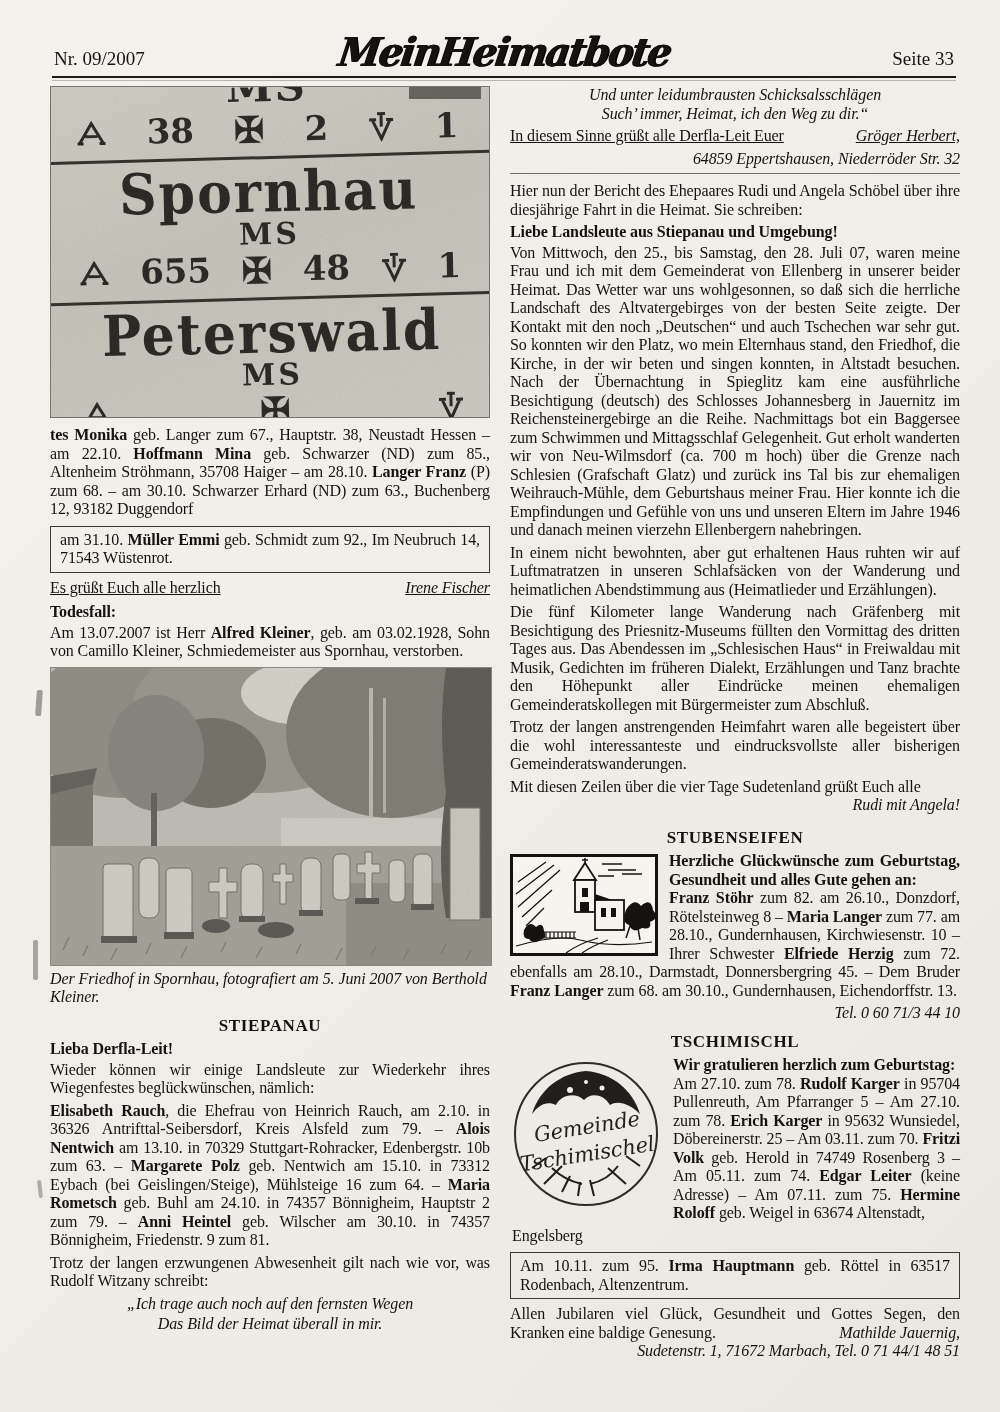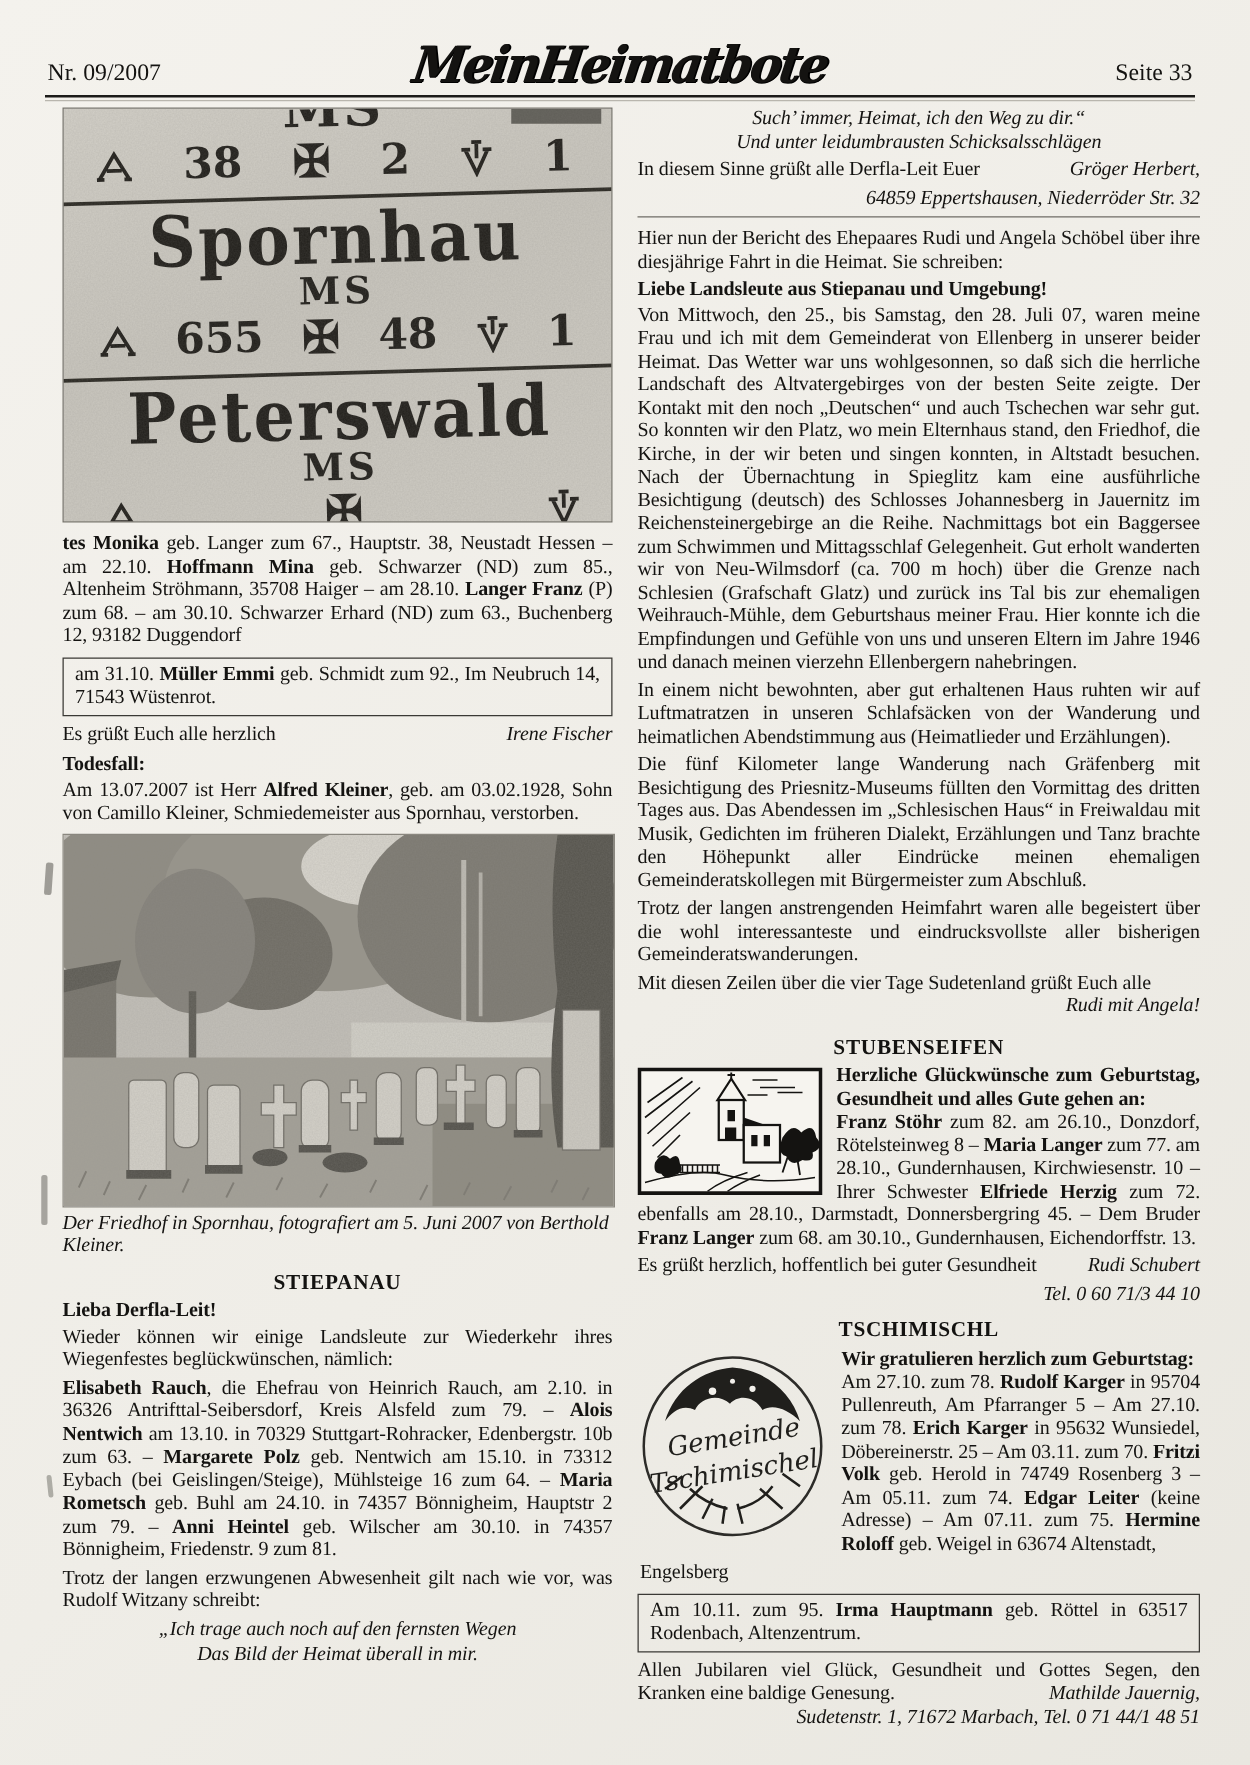--- a/index.html
+++ b/index.html
@@ -1,39 +1,39 @@
 <!DOCTYPE html>
 <html><head>
 <meta charset="utf-8">
 <style>
   html,body{margin:0;padding:0;background:#888;}
   .page{position:relative;width:1000px;height:1412px;margin:0 auto;overflow:hidden;
         background:linear-gradient(135deg,#f4f2ed 0%,#efede7 55%,#e9e7e0 100%);
         font-family:"Liberation Serif",serif;color:#141311;}
   
-  .header{position:absolute;left:36px;right:44px;top:30px;height:46px;border-bottom:2px solid #1c1b19;}
+  .header{position:absolute;left:52px;right:44px;top:30px;height:46px;border-bottom:2px solid #1c1b19;}
   .header:after{content:"";position:absolute;left:0;right:0;bottom:-5px;border-bottom:1px solid #b9b6ae;}
   .issue{position:absolute;left:2px;bottom:6px;font-size:19px;}
   .pageno{position:absolute;right:2px;bottom:6px;font-size:19px;}
   .masthead{position:absolute;left:0;right:0;bottom:2px;text-align:center;
         font-family:"DejaVu Serif",serif;font-weight:bold;font-style:italic;font-size:38px;
         letter-spacing:-2px;transform:skewX(-8deg) scaleY(1.05);
         text-shadow:1.5px 0 0 #000, .5px .5px 0 #000;}
   
   .col{position:absolute;top:86px;font-size:16px;line-height:18.5px;letter-spacing:-0.1px;}
   #leftcol{left:50px;width:440px;}
   #rightcol{left:510px;width:450px;}
   .p{text-align:justify;margin:0 0 4px 0;}
   .b{font-weight:700;}
   .i{font-style:italic;}
   .center{text-align:center;}
   .right{text-align:right;}
   .sec-h{text-align:center;font-weight:700;font-size:17px;letter-spacing:.6px;margin:10px 0 5px;}
   .bold-line{font-weight:700;margin:0 0 2px 0;}
-  .sig-line{display:flex;justify-content:space-between;align-items:baseline;margin:0 0 4px 0;}
+  .sig-line{display:flex;justify-content:space-between;align-items:baseline;margin:0 0 4px 0;text-decoration:underline;}
   .notice-box{border:1.5px solid #3a3935;padding:4px 9px;margin:7px 0 6px;}
   .thin-rule{border-top:1px solid #6f6c66;margin:5px 0 8px;}
   .quote{ text-align:center;font-style:italic;margin-top:2px;}
   
   .sign-photo{position:relative;height:330px;border:1px solid #77746d;overflow:hidden;
         background:linear-gradient(160deg,#d3d0c8 0%,#c9c6be 45%,#cfccc4 100%);}
   .sign-inner{position:absolute;left:-6px;right:-6px;top:0;transform:rotate(-1.2deg);
         font-family:"DejaVu Serif",serif;color:#201e1a;}
   .ms-top{height:22px;overflow:hidden;text-align:center;}
   .ms-top span{display:inline-block;font-size:42px;font-weight:bold;margin-top:-22px;letter-spacing:2px;}
@@ -194,22 +194,22 @@
     <div class="bold-line">Lieba Derfla-Leit!</div>
     <div class="p">Wieder können wir einige Landsleute zur Wiederkehr ihres Wiegenfestes beglückwünschen, nämlich:</div>
     <div class="p"><span class="b">Elisabeth Rauch</span><span>, die Ehefrau von Heinrich Rauch, am 2.10. in 36326 Antrifttal-Seibersdorf, Kreis Alsfeld zum 79. – </span><span class="b">Alois Nentwich</span><span> am 13.10. in 70329 Stuttgart-Rohracker, Edenbergstr. 10b zum 63. – </span><span class="b">Margarete Polz</span><span> geb. Nentwich am 15.10. in 73312 Eybach (bei Geislingen/Steige), Mühlsteige 16 zum 64. – </span><span class="b">Maria Rometsch</span><span> geb. Buhl am 24.10. in 74357 Bönnigheim, Hauptstr 2 zum 79. – </span><span class="b">Anni Heintel</span><span> geb. Wilscher am 30.10. in 74357 Bönnigheim, Friedenstr. 9 zum 81.</span></div>
     <div class="p">Trotz der langen erzwungenen Abwesenheit gilt nach wie vor, was Rudolf Witzany schreibt:</div>
     <div class="quote">„Ich trage auch noch auf den fernsten Wegen</div>
     <div class="quote">Das Bild der Heimat überall in mir.</div>
   </div>
 
   <div class="col" id="rightcol">
 
+    <div class="center i">Und unter leidumbrausten Schicksalsschlägen</div>
     <div class="center i">Such’ immer, Heimat, ich den Weg zu dir.“</div>
-    <div class="center i">Und unter leidumbrausten Schicksalsschlägen</div>
 
     <div class="sig-line" style="margin-top:4px">
       <span>In diesem Sinne grüßt alle Derfla-Leit Euer</span>
       <span class="i">Gröger Herbert,</span>
     </div>
     <div class="right i">64859 Eppertshausen, Niederröder Str. 32</div>
 
     <div class="thin-rule"></div>
 
     <div class="p">Hier nun der Bericht des Ehepaares Rudi und Angela Schöbel über ihre diesjährige Fahrt in die Heimat. Sie schreiben:</div>
@@ -244,24 +244,20 @@
           <path d="M36 78 v6 M40 78 v6 M44 78 v6 M48 78 v6 M52 78 v6 M56 78 v6 M60 78 v6 M64 78 v6"></path>
           <path d="M6 92 Q48 80 70 86 Q102 94 142 88"></path>
           <path d="M56 99 Q68 90 88 84 M72 99 Q82 92 98 86"></path>
         </g>
         <path d="M116 56 q8 -13 15 -4 q10 -9 12 4 q7 8 -3 12 q2 8 -8 6 q-9 6 -13 -3 q-8 -2 -3 -15 z" fill="#141311"></path>
         <path d="M14 76 q6 -10 12 -3 q7 -6 8 4 q4 7 -4 9 q-7 5 -11 -1 q-7 0 -5 -9 z" fill="#141311"></path>
         <path d="M120 72 l-4 12 M128 74 l2 12" stroke="#141311" stroke-width="1.5"></path>
       </svg>
       <div class="p"><span class="b">Herzliche Glückwünsche zum Geburtstag, Gesundheit und alles Gute gehen an:</span><br><span class="b">Franz Stöhr</span><span> zum 82. am 26.10., Donzdorf, Rötelsteinweg 8 – </span><span class="b">Maria Langer</span><span> zum 77. am 28.10., Gundernhausen, Kirchwiesenstr. 10 – Ihrer Schwester </span><span class="b">Elfriede Herzig</span><span> zum 72. ebenfalls am 28.10., Darmstadt, Donnersbergring 45. – Dem Bruder </span><span class="b">Franz Langer</span><span> zum 68. am 30.10., Gundernhausen, Eichendorffstr. 13.</span></div>
     </div>
-    <div class="sig-line">
-      <span>Es grüßt herzlich, hoffentlich bei guter Gesundheit</span>
-      <span class="i">Rudi Schubert</span>
-    </div>
     <div class="right i">Tel. 0 60 71/3 44 10</div>
 
     <div class="sec-h" style="margin-top:10px">TSCHIMISCHL</div>
     <div>
       <svg class="float-art" width="152" height="152" viewBox="0 0 152 152">
         <circle cx="76" cy="76" r="71" fill="none" stroke="#2d2c29" stroke-width="2"></circle>
         <path d="M22 56 C30 30 52 15 76 13 C102 15 123 32 130 56 C120 46 108 42 100 47 C93 35 80 35 74 42 C64 33 50 38 46 47 C36 42 28 48 22 56 Z" fill="#201f1c"></path>
         <circle cx="60" cy="32" r="3" fill="#f2f0eb"></circle>
           <circle cx="92" cy="30" r="2.5" fill="#f2f0eb"></circle>
           <circle cx="76" cy="24" r="2" fill="#f2f0eb"></circle>

